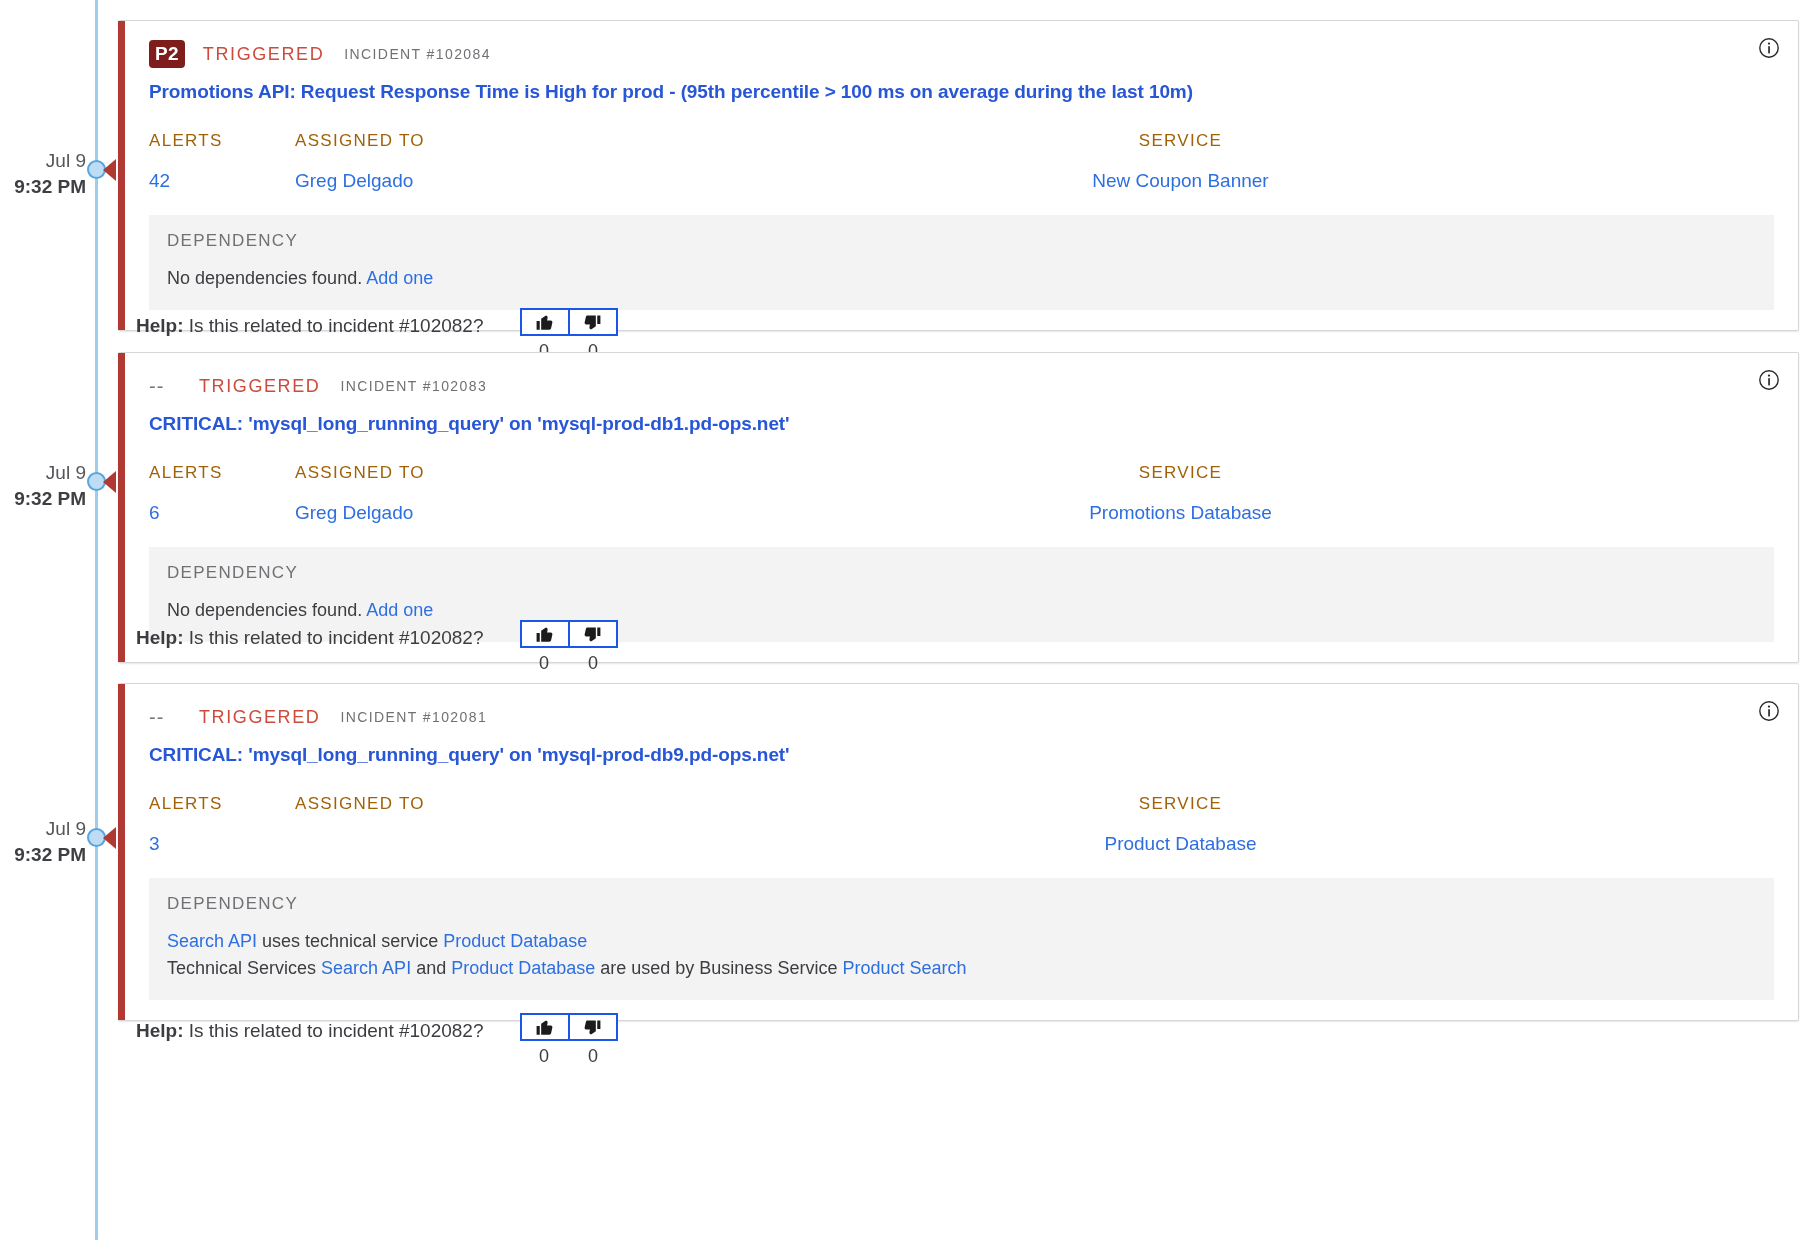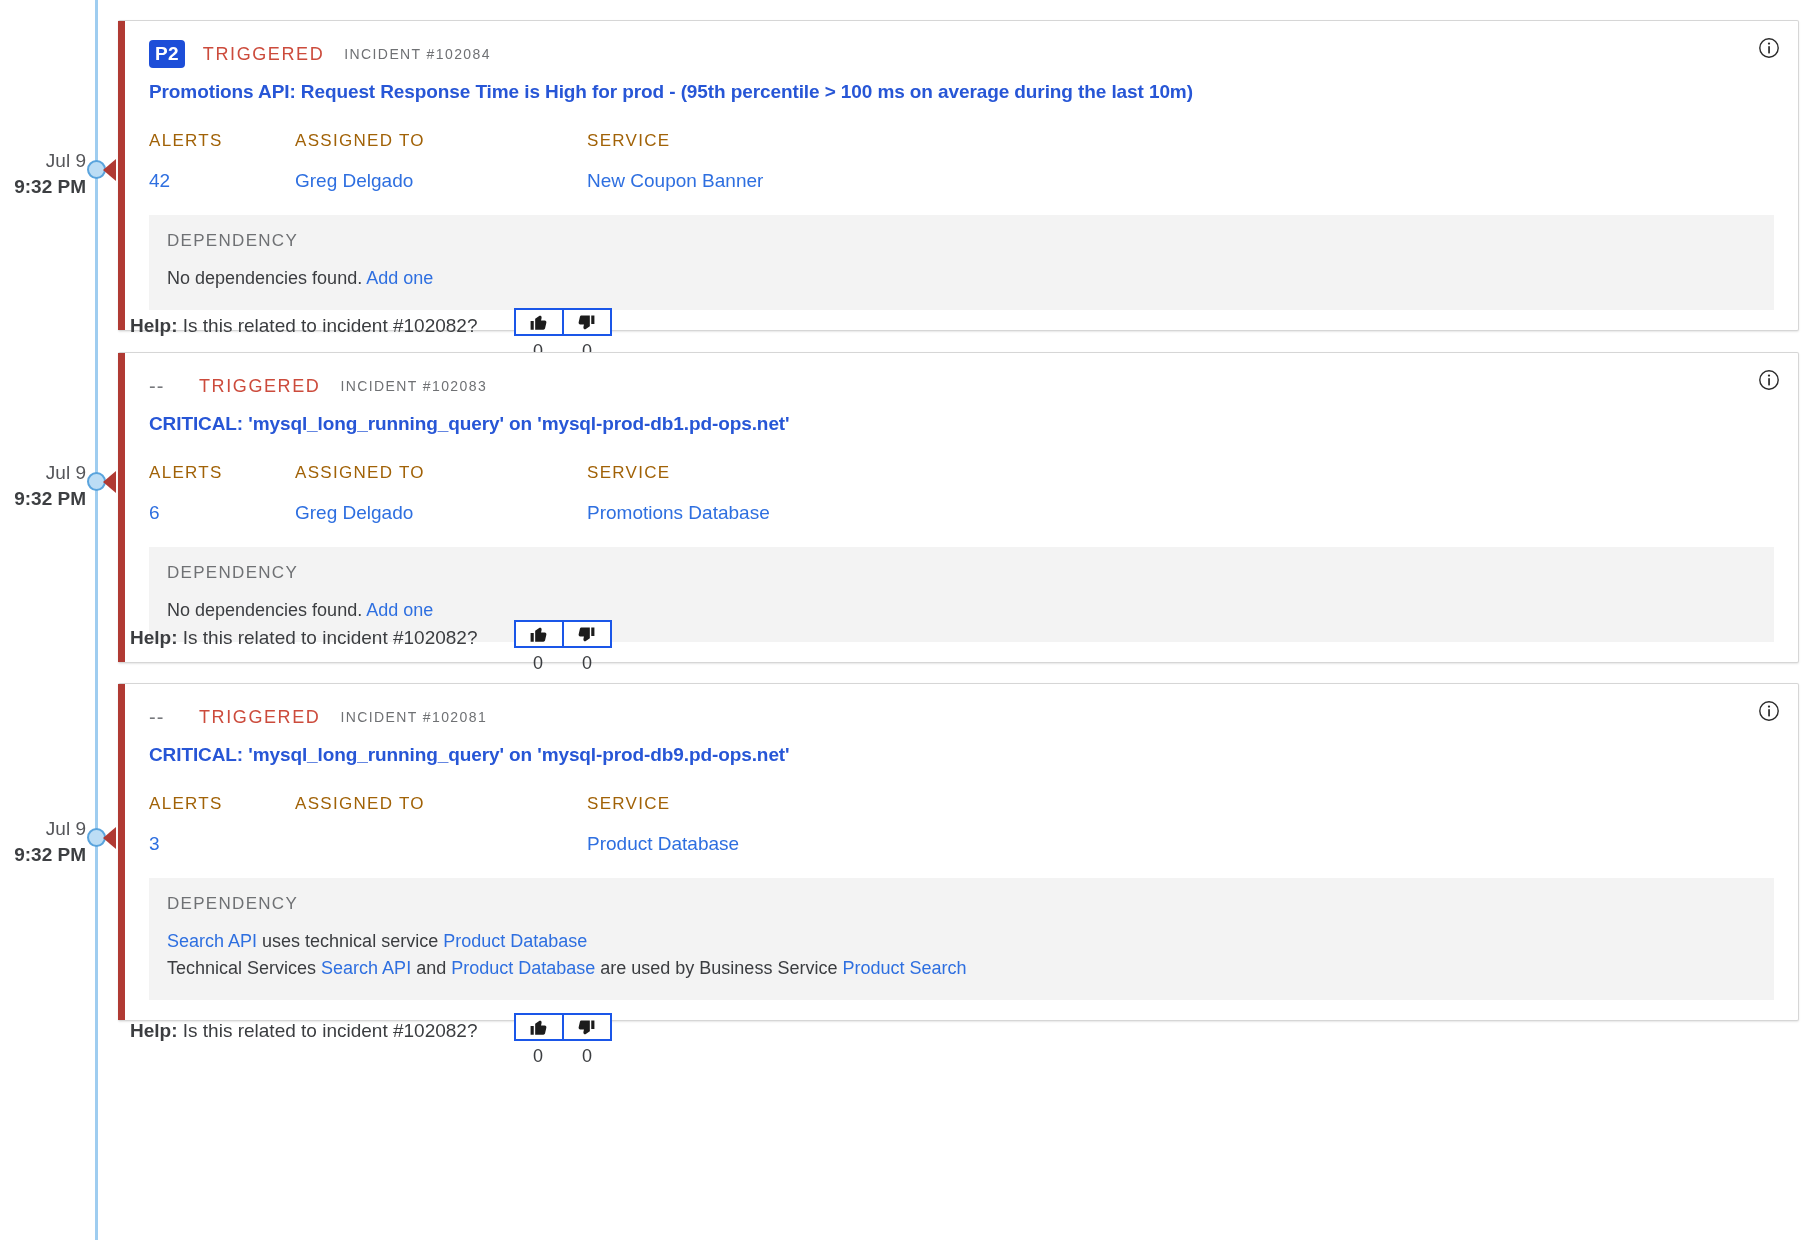--- a/index.html
+++ b/index.html
@@ -103,21 +103,21 @@
     align-items: center;
     height: 30px;
   }
   .prio-badge {
     display: inline-flex;
     align-items: center;
     justify-content: center;
     min-width: 32px;
     height: 28px;
     padding: 9px 6px;
-    background: #1d4ed8;
+    background: #7f1d1d;
     color: #ffffff;
     font-size: 19px;
     font-weight: bold;
     border-radius: 4px;
     letter-spacing: 0.3px;
   }
   .prio-none {
     display: inline-block;
     color: #76787c;
     font-size: 20px;
@@ -152,21 +152,21 @@
     font-weight: bold;
     letter-spacing: -0.1px;
   }
 
   .meta-row {
     display: flex;
     margin-top: 28px;
   }
   .meta-col-alerts { width: 146px; }
   .meta-col-assigned { width: 292px; }
-  .meta-col-service { flex: 1; }
+  .meta-col-service { flex: 1; text-align: center; }
 
   .meta-label {
     color: #a16207;
     font-size: 17px;
     letter-spacing: 1.3px;
     margin-bottom: 19px;
   }
   .meta-link {
     color: #2e6fe0;
     font-size: 19px;
@@ -195,21 +195,21 @@
   }
   .dep-text a, .dep-link {
     color: #2e6fe0;
     text-decoration: none;
     cursor: pointer;
   }
 
   
   .help-row {
     position: absolute;
-    left: 130px;
+    left: 136px;
     display: flex;
     align-items: flex-start;
   }
   .help-text {
     color: #3b3d40;
     font-size: 19px;
     padding-top: 7px;
   }
   .help-text b { font-weight: bold; }
 

